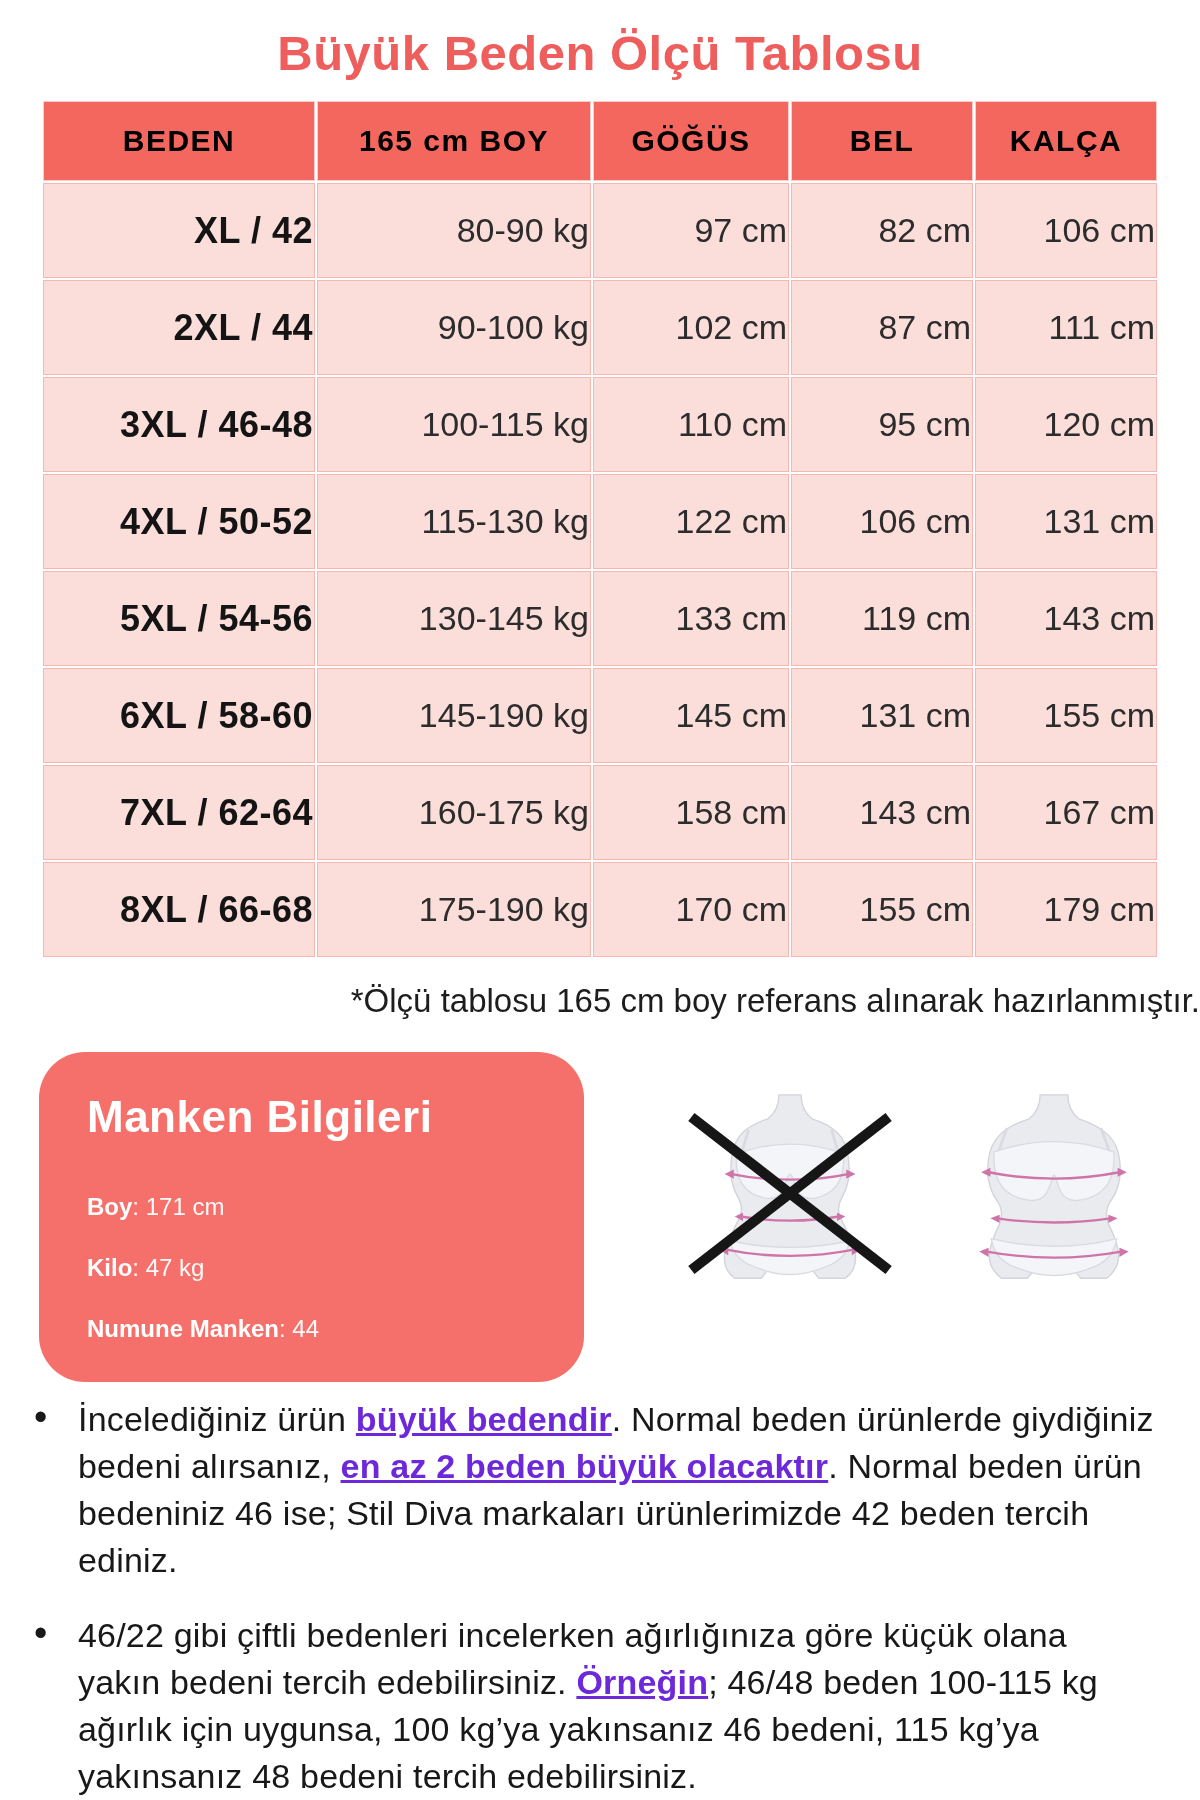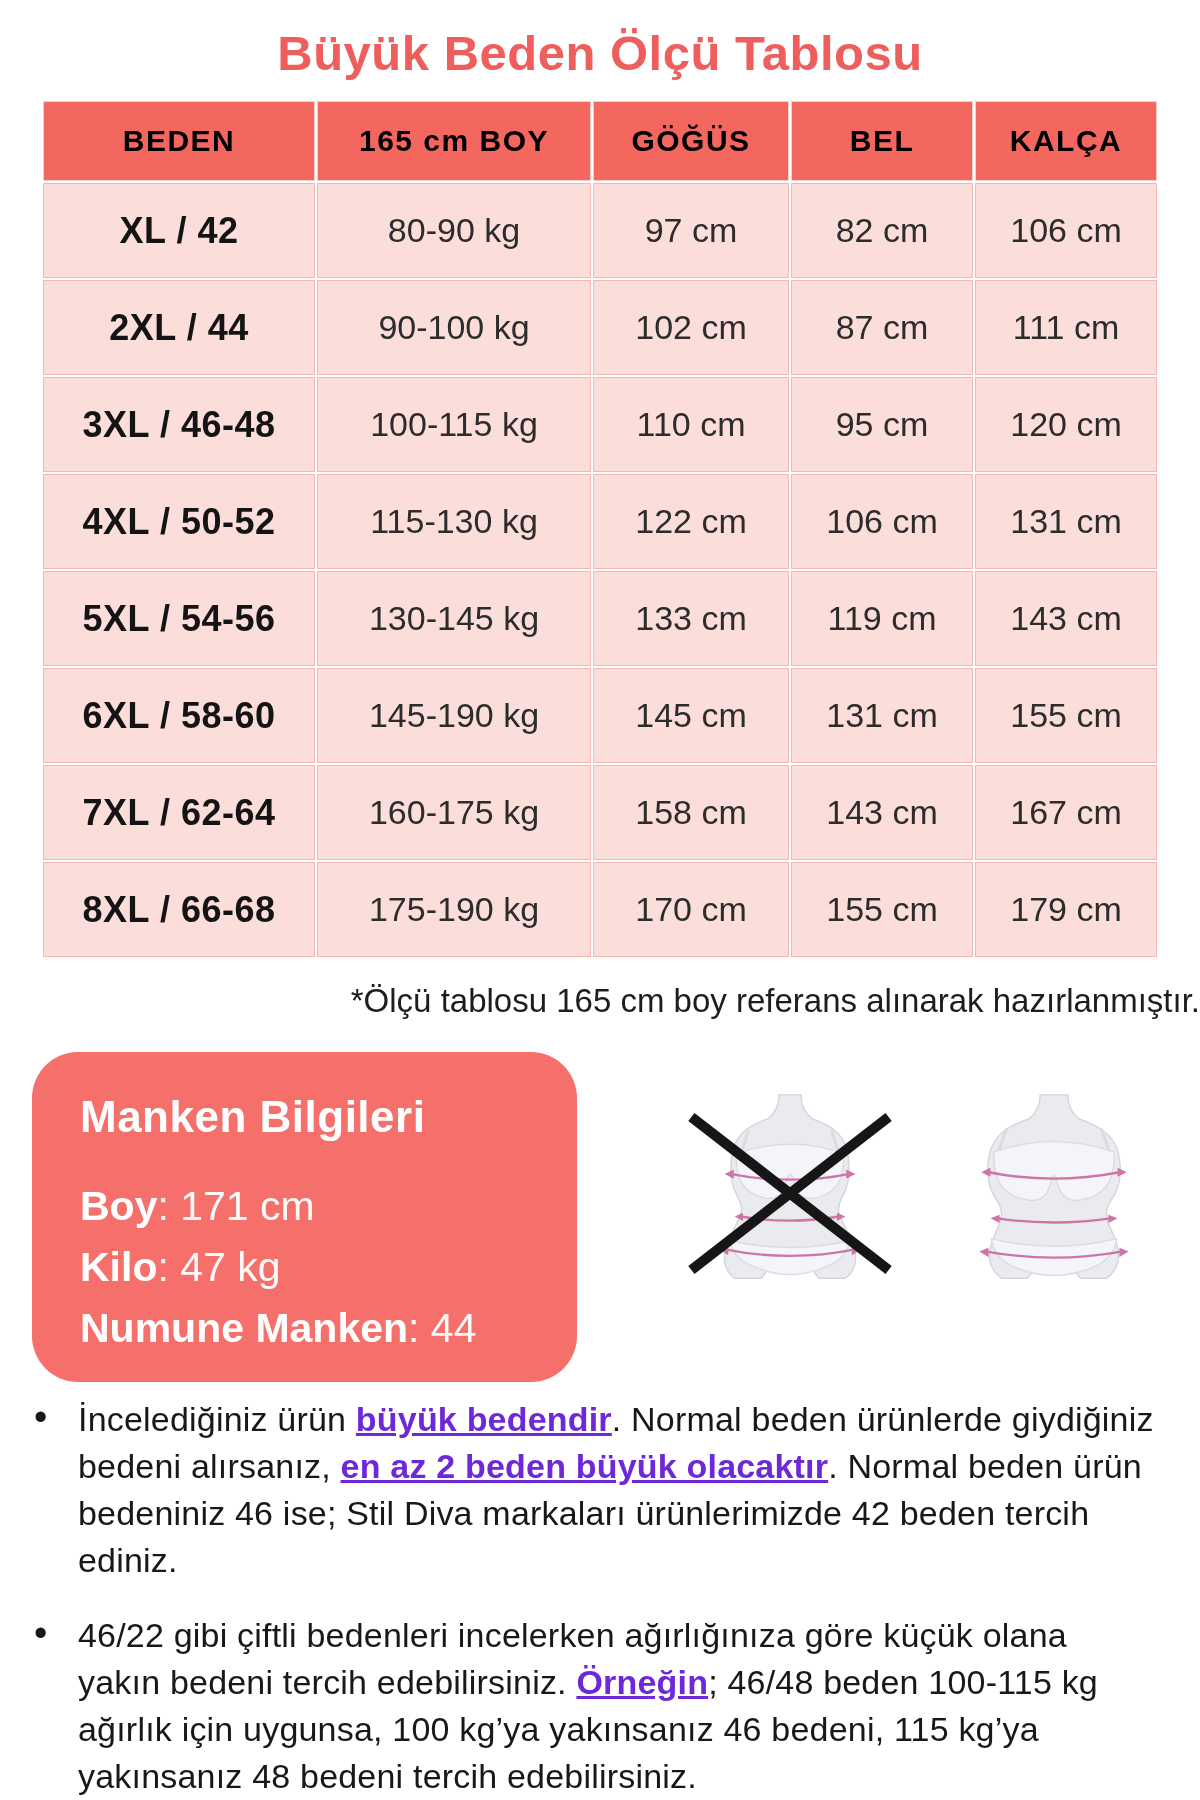--- a/index.html
+++ b/index.html
@@ -27,41 +27,41 @@
     margin:16px auto 0;table-layout:fixed;
   }
   table.size-table th{
     background:var(--header-bg);color:#000000;
     font-size:30px;font-weight:700;letter-spacing:1.5px;
     height:76px;text-align:center;vertical-align:middle;
     outline:1px solid #f9cdc9;
   }
   table.size-table td{
     background:var(--row-bg);height:91px;
-    text-align:center;vertical-align:middle;
+    text-align:right;vertical-align:middle;
     font-size:34px;font-weight:400;color:#2c2c2c;
     outline:1px solid var(--cell-line);
   }
   table.size-table td.size-cell{
     font-weight:700;font-size:36px;color:#141414;letter-spacing:.5px;
   }
   .footnote{
     margin:18px 0 0;text-align:right;
     font-size:33px;color:#1d1d1d;line-height:46px;
   }
   .model-section{position:relative;height:372px;}
   .model-card{
-    position:absolute;left:32px;top:28px;width:545px;height:330px;
+    position:absolute;left:39px;top:28px;width:545px;height:330px;
     background:var(--card-bg);border-radius:46px;color:#ffffff;
     padding:40px 34px 0 48px;box-sizing:border-box;
   }
   .model-card h2{
     margin:0 0 34px;font-size:44px;font-weight:800;letter-spacing:.5px;
   }
-  .model-line{font-size:41px;line-height:61px;white-space:nowrap;}
+  .model-line{font-size:24px;line-height:61px;white-space:nowrap;}
   .model-line .lbl{font-weight:800;}
   .model-line .val{font-weight:400;opacity:.97;}
   .figures{position:absolute;left:684px;top:48px;display:flex;gap:52px;}
   .figures svg{display:block;}
   .torso{fill:#eaebef;stroke:#d3d4db;stroke-width:1.5;}
   .garment{fill:#f4f5f8;stroke:#dadbe2;stroke-width:1.5;}
   .strap{fill:none;stroke:#dadbe2;stroke-width:3;}
   .mline{fill:none;stroke:var(--measure);stroke-width:2.5;}
   .mtip{fill:var(--measure);}
   .xmark{stroke:#161616;stroke-width:11;fill:none;stroke-linecap:butt;}

